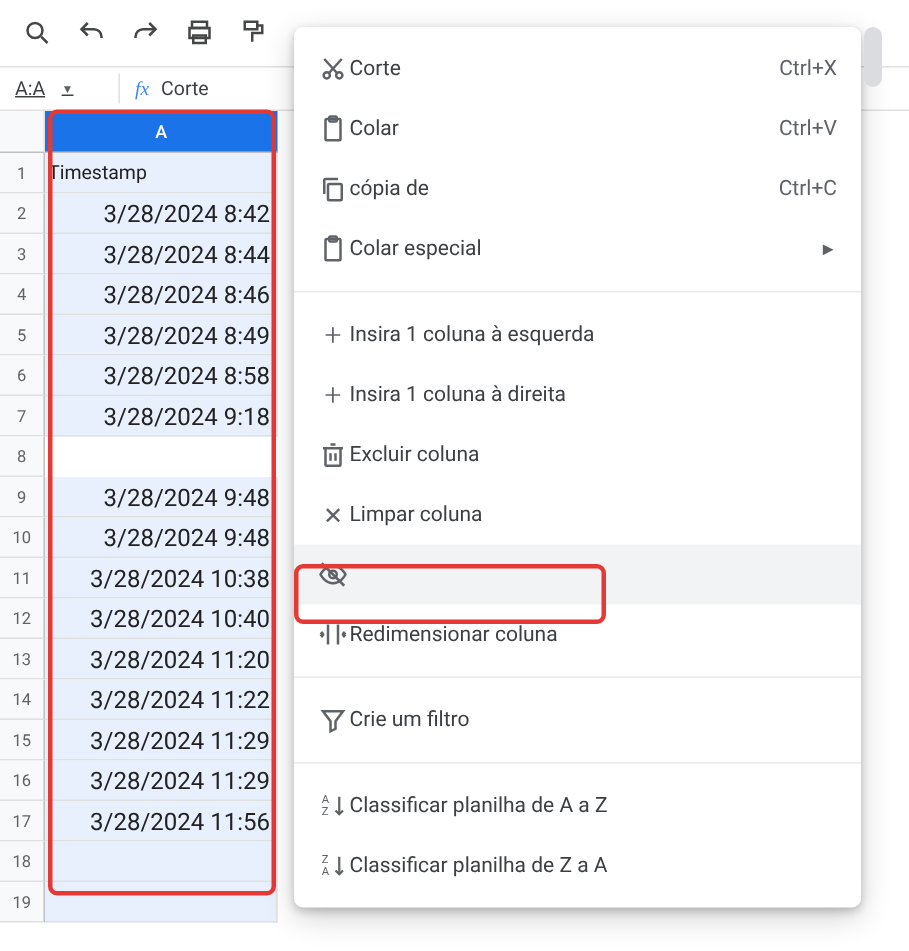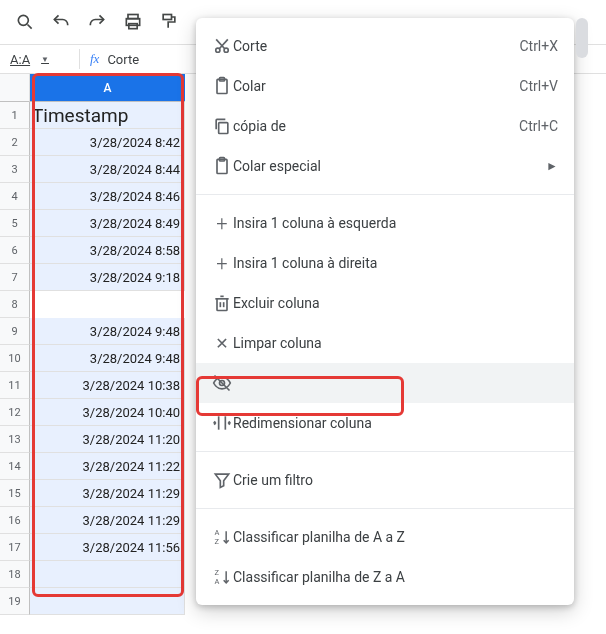--- a/index.html
+++ b/index.html
@@ -19,22 +19,22 @@
 .fxval { font-size: 13px; color: #3c4043; }
 
 
 .grid { position: relative; }
 .col-header-row { display: flex; height: 28px; }
 .corner { width: 30px; height: 28px; background: #f8f9fa; border-right: 1px solid #e0e0e0; border-bottom: 1px solid #c0c0c0; flex-shrink: 0; }
 .col-header { width: 155px; height: 28px; background: #1a73e8; color: #fff; display: flex; align-items: center; justify-content: center; font-size: 12px; font-weight: 500; border-bottom: 1px solid #c0c0c0; }
 
 .row { display: flex; height: 27px; }
 .row-header { width: 30px; height: 27px; background: #f8f9fa; border-right: 1px solid #c0c0c0; border-bottom: 1px solid #e0e0e0; display: flex; align-items: center; justify-content: center; font-size: 11px; color: #5f6368; flex-shrink: 0; }
-.cell { width: 155px; height: 27px; border-right: 1px solid #e0e0e0; border-bottom: 1px solid #e0e0e0; padding: 0 4px 0 2px; display: flex; align-items: center; font-size: 13px; color: #222; background: #e8f0fe; overflow: hidden; white-space: nowrap; }
-.cell.header-cell { font-size: 19px; }
+.cell { width: 155px; height: 27px; border-right: 1px solid #e0e0e0; border-bottom: 1px solid #e0e0e0; padding: 0 4px 0 2px; display: flex; align-items: center; font-size: 16px; color: #222; background: #e8f0fe; overflow: hidden; white-space: nowrap; }
+.cell.header-cell { font-size: 13px; }
 .cell.right { justify-content: flex-end; }
 
 
 .hl-col { position: absolute; border: 3px solid #e53935; border-radius: 6px; pointer-events: none; left: 32px; top: 73px; width: 152px; height: 524px; z-index: 5; }
 .hl-menu { position: absolute; border: 3px solid #e53935; border-radius: 6px; pointer-events: none; left: 196px; top: 376px; width: 208px; height: 40px; z-index: 30; }
 
 
 .context-menu { position: absolute; left: 196px; top: 18px; width: 378px; background: #fff; border-radius: 6px; box-shadow: 0 2px 6px rgba(0,0,0,0.2), 0 6px 20px rgba(0,0,0,0.19); padding: 8px 0; z-index: 20; font-size: 14px; color: #3c4043; }
 .menu-item { display: flex; align-items: center; height: 40px; padding: 0 16px; gap: 1px; position: relative; }
 .menu-item:hover, .menu-item.hover { background: #f1f3f4; }

